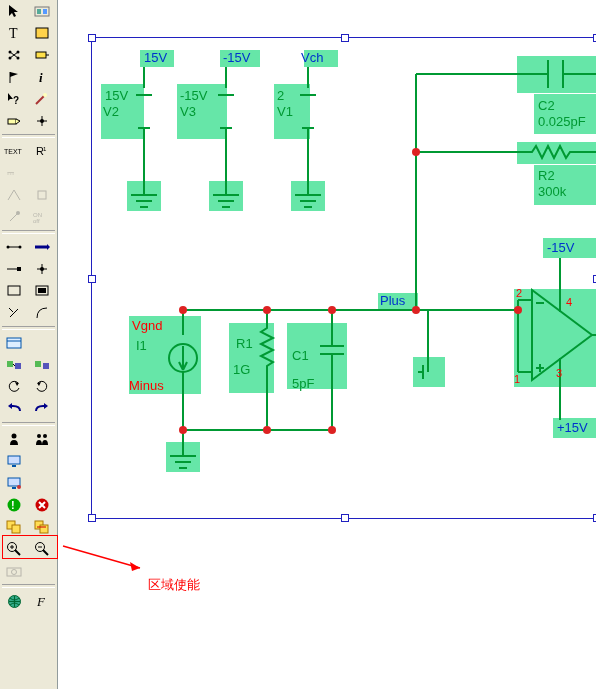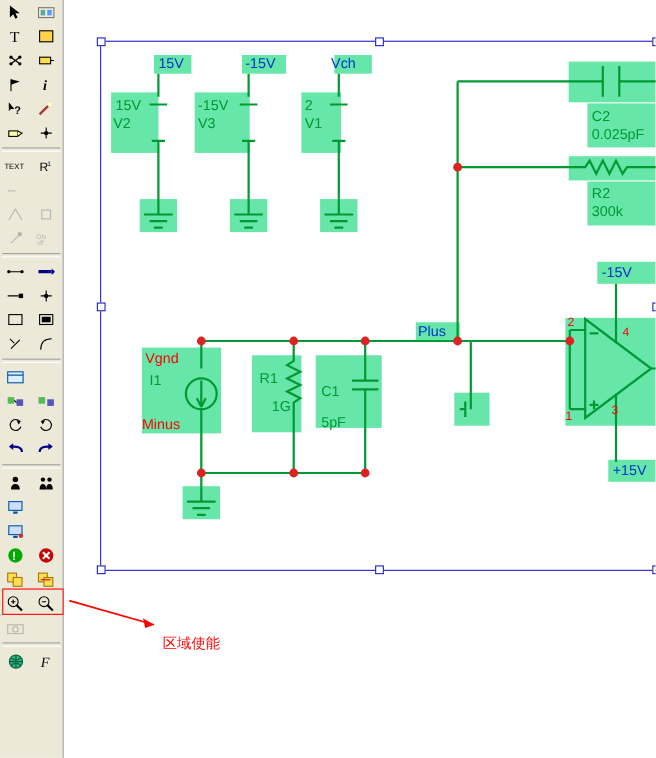--- a/index.html
+++ b/index.html
@@ -508,21 +508,21 @@
     <div class="schtxt green" style="left:47px;top:88px">15V</div>
     <div class="schtxt green" style="left:45px;top:104px">V2</div>
     <div class="schtxt green" style="left:122px;top:88px">-15V</div>
     <div class="schtxt green" style="left:122px;top:104px">V3</div>
     <div class="schtxt green" style="left:219px;top:88px">2</div>
     <div class="schtxt green" style="left:219px;top:104px">V1</div>
     <div class="schtxt red" style="left:74px;top:318px">Vgnd</div>
     <div class="schtxt green" style="left:78px;top:338px">I1</div>
     <div class="schtxt red" style="left:71px;top:378px">Minus</div>
     <div class="schtxt green" style="left:178px;top:336px">R1</div>
-    <div class="schtxt green" style="left:189px;top:362px">1G</div>
+    <div class="schtxt green" style="left:175px;top:362px">1G</div>
     <div class="schtxt green" style="left:234px;top:348px">C1</div>
     <div class="schtxt green" style="left:234px;top:376px">5pF</div>
     <div class="schtxt blue" style="left:322px;top:293px">Plus</div>
     <div class="schtxt green" style="left:480px;top:98px">C2</div>
     <div class="schtxt green" style="left:480px;top:114px">0.025pF</div>
     <div class="schtxt green" style="left:480px;top:168px">R2</div>
     <div class="schtxt green" style="left:480px;top:184px">300k</div>
     <div class="schtxt blue" style="left:489px;top:240px">-15V</div>
     <div class="schtxt blue" style="left:499px;top:420px">+15V</div>
     <div class="schtxt red" style="font-size:11px;left:458px;top:287px">2</div>

